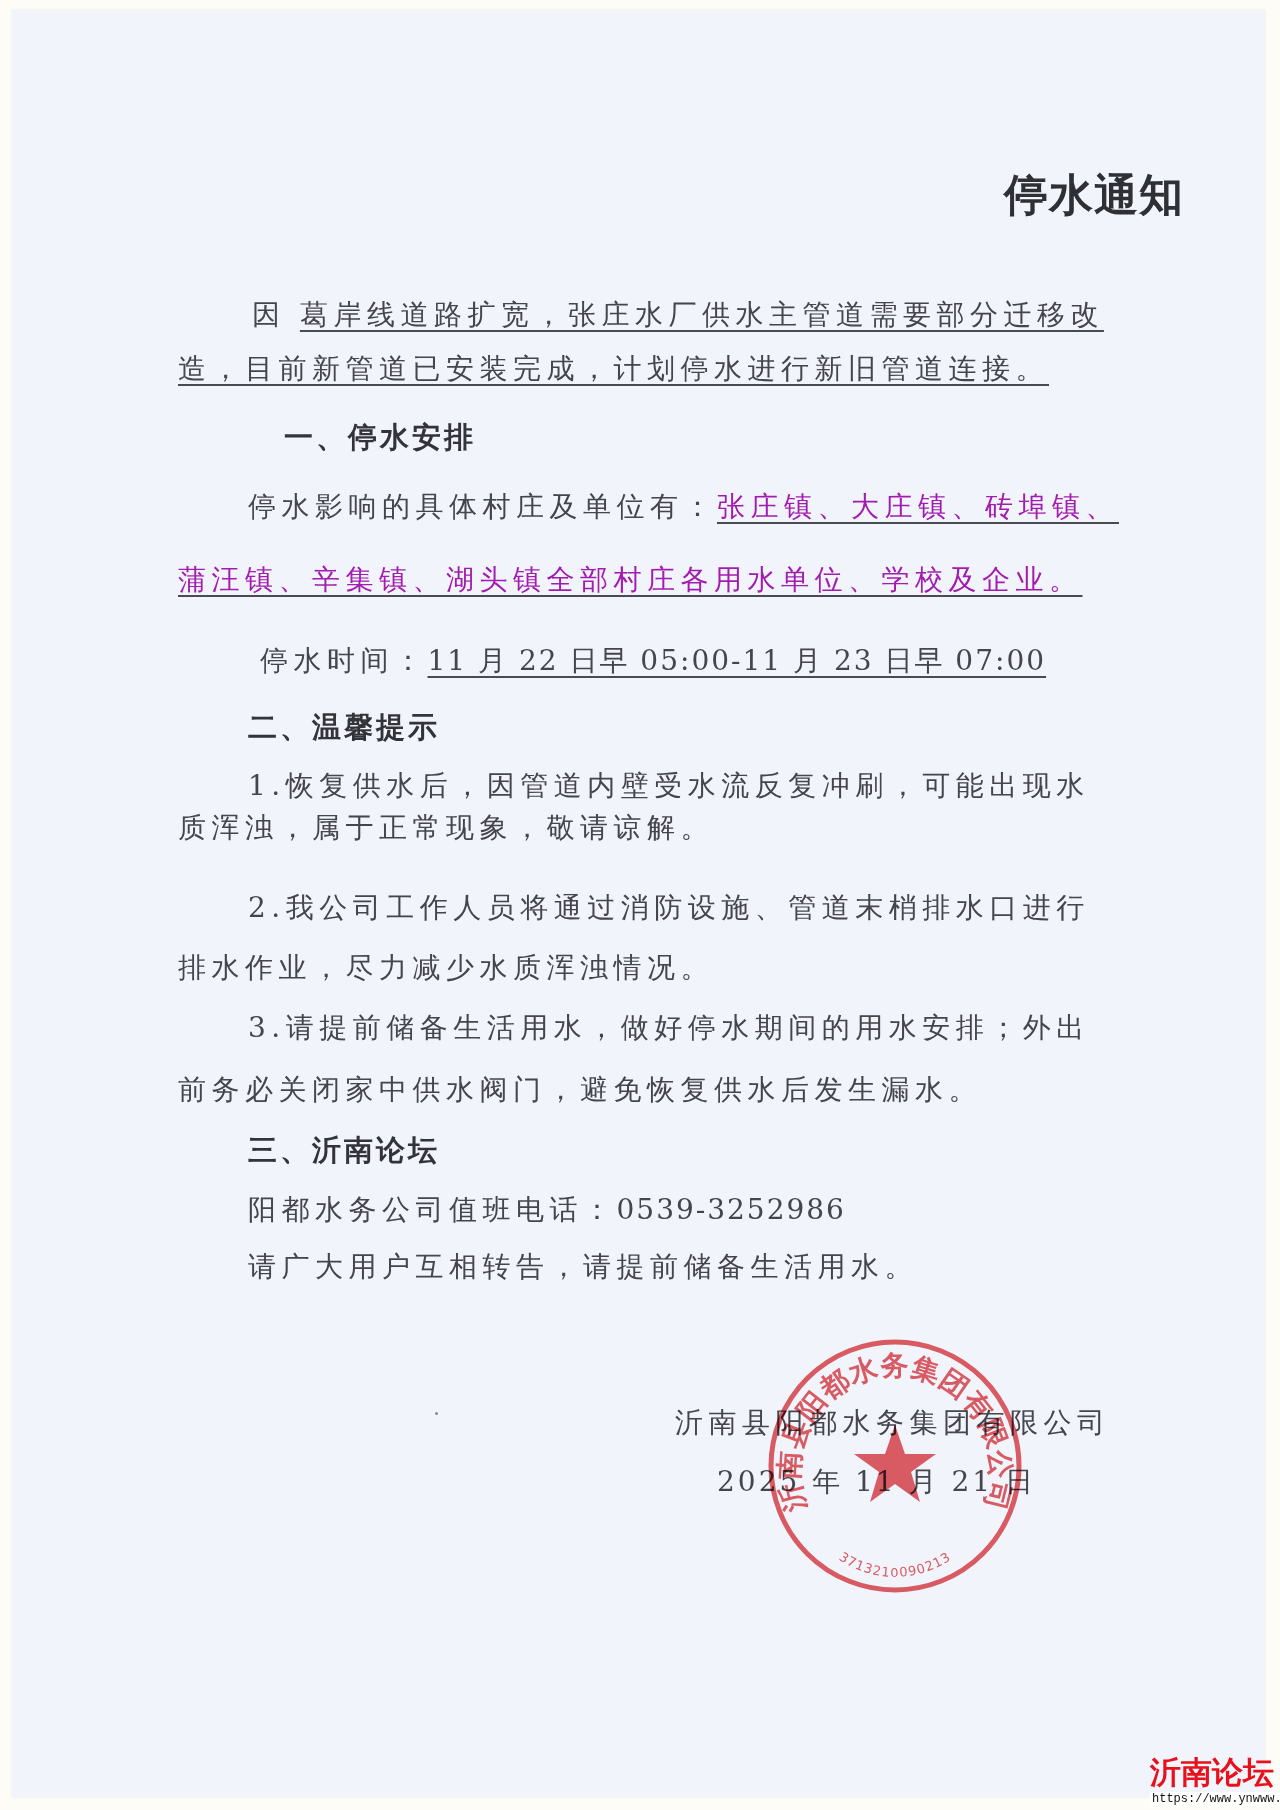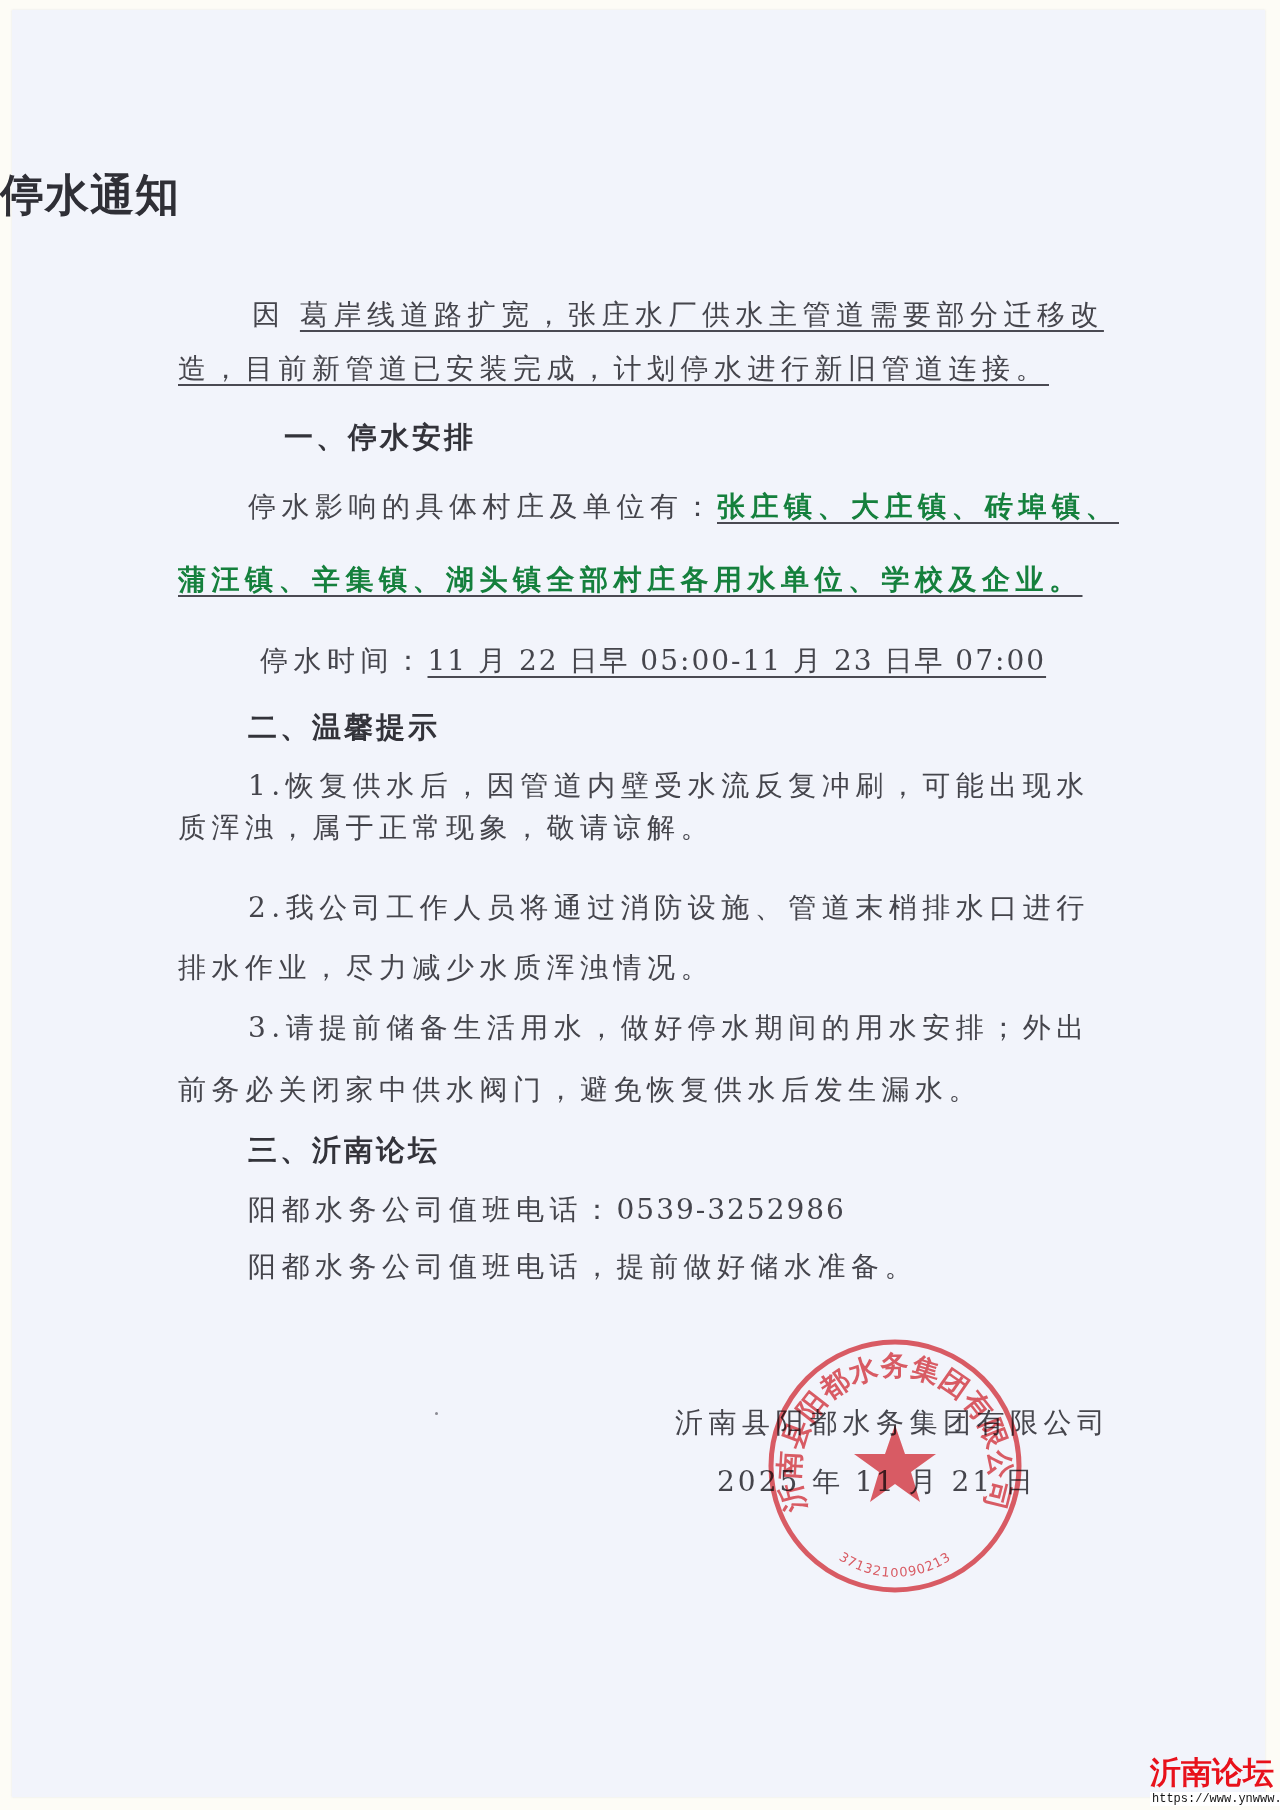--- a/index.html
+++ b/index.html
@@ -22,21 +22,21 @@
     width: 1253px;
     height: 1787px;
     background: #f2f4fb;
     box-shadow: 0 0 2px rgba(180,185,200,0.35);
   }
   .title {
     position: absolute;
     left: 0;
     width: 1184px;
     top: 166px;
-    text-align: left;
+    text-align: right;
     font-size: 44px;
     font-weight: bold;
     letter-spacing: 1px;
     color: #2f2f36;
     font-family: "DejaVu Sans", "Liberation Sans", sans-serif;
   }
   .line {
     position: absolute;
     white-space: nowrap;
     font-size: 28px;
@@ -44,22 +44,22 @@
     line-height: 34px;
     color: #45454c;
   }
   .u {
     text-decoration: underline;
     text-decoration-color: #4a4a52;
     text-decoration-thickness: 2px;
     text-underline-offset: 6px;
   }
   .b {
-    font-weight: bold;
-    color: #15803d;
+    font-weight: normal;
+    color: #a21caf;
   }
   .heading {
     position: absolute;
     white-space: nowrap;
     font-size: 29px;
     letter-spacing: 3px;
     line-height: 34px;
     font-weight: bold;
     color: #33333a;
     font-family: "DejaVu Sans", "Liberation Sans", sans-serif;
@@ -153,21 +153,21 @@
 <div class="line" style="left:178px; top:951px;">排水作业，尽力减少水质浑浊情况。</div>
 
 <div class="line" style="left:248px; top:1011px;">3.请提前储备生活用水，做好停水期间的用水安排；外出</div>
 <div class="line" style="left:178px; top:1073px;">前务必关闭家中供水阀门，避免恢复供水后发生漏水。</div>
 
 <div class="heading" style="left:248px; top:1133px;">三、沂南论坛</div>
 
 <div class="line" style="left:248px; top:1193px;">
   <span>阳都水务公司值班电话：</span><span style="letter-spacing:2px;margin-top:20px;">0539-3252986</span>
 </div>
-<div class="line" style="left:248px; top:1250px;">阳都水务公司值班电话，提前做好储水准备。</div>
+<div class="line" style="left:248px; top:1250px;">请广大用户互相转告，请提前储备生活用水。</div>
 
 <div class="speck"></div>
 
 <div class="sig" style="left:675px; top:1406px;">沂南县阳都水务集团有限公司</div>
 <div class="sig" style="left:717px; top:1465px; letter-spacing:3px;">2025 年 11 月 21 日</div>
 
 <svg class="stamp" viewBox="0 0 258 258">
   <defs>
     <path id="arcTop" d="M 40 170 A 96 96 0 1 1 218 170"></path>
     <path id="arcBottom" d="M 62 214 A 100 100 0 0 0 196 214"></path>

